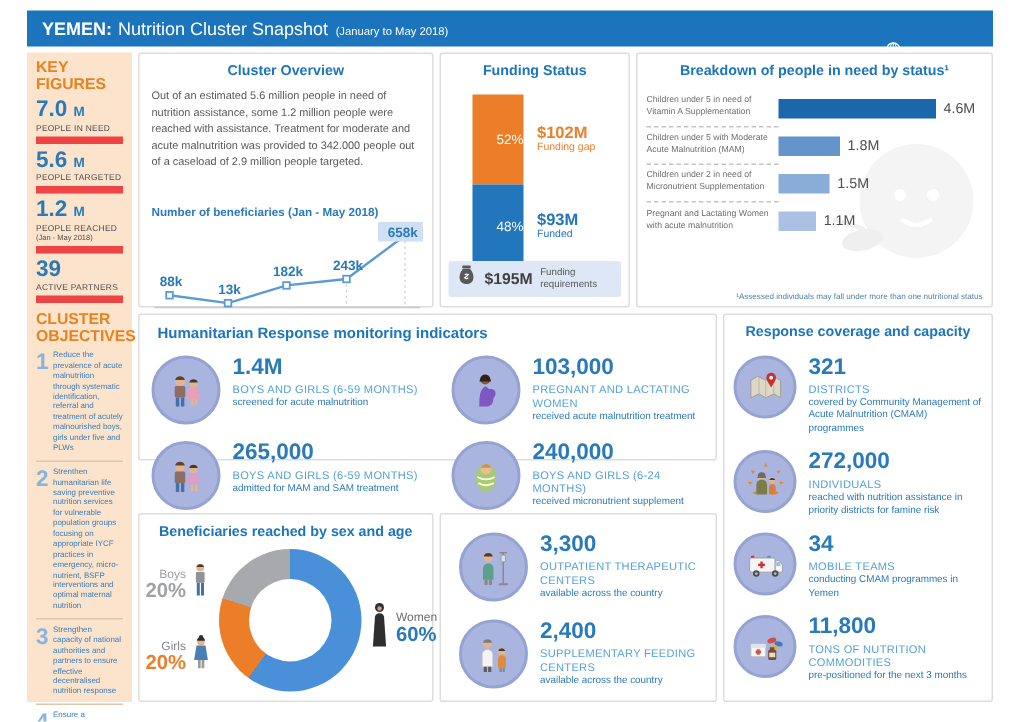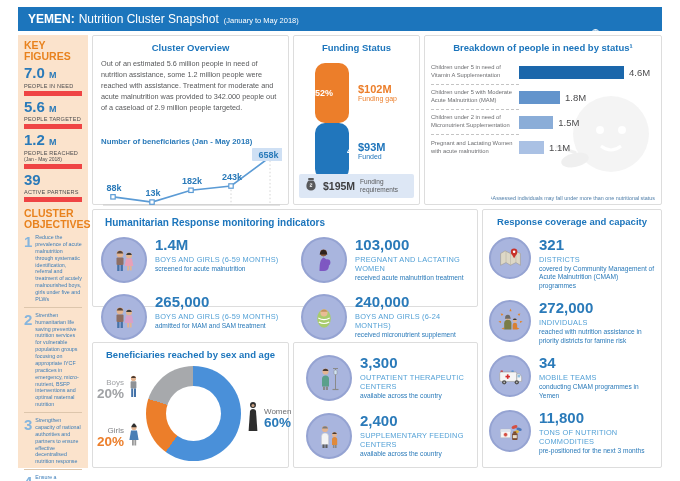--- a/index.html
+++ b/index.html
@@ -36,21 +36,21 @@
   .p-title{color:#1c75bc;font-weight:bold;font-size:9.5px;text-align:center;padding-top:6px;}
 
   
   .overview{left:92px;top:35px;width:197px;height:170px;padding:0 8px;}
   .ov-text{color:#58595b;font-size:7.3px;line-height:1.5;margin-top:6px;}
   .lc-title{color:#2a7ab9;font-size:7.8px;font-weight:bold;margin-top:23px;margin-bottom:1px;}
 
   
   .funding{left:293px;top:35px;width:127px;height:170px;}
   .fbar{position:absolute;left:21px;top:27px;width:34px;height:116px;display:flex;flex-direction:column;}
-  .fseg{display:flex;align-items:center;justify-content:flex-start;color:#fff;font-weight:bold;font-size:9px;border-radius:10px;}
+  .fseg{display:flex;align-items:center;justify-content:flex-end;color:#fff;font-weight:normal;font-size:9px;}
   .flabels{position:absolute;left:64px;top:27px;height:116px;display:flex;flex-direction:column;justify-content:space-around;}
   .famt1{color:#ec7e2a;font-weight:bold;font-size:11px;}
   .fcap1{color:#ec7e2a;font-size:7px;}
   .famt2{color:#2176bc;font-weight:bold;font-size:11px;}
   .fcap2{color:#2176bc;font-size:7px;}
   .freq{position:absolute;left:5px;right:5px;bottom:6px;height:24px;background:#dde7f5;border-radius:2px;
         display:flex;align-items:center;gap:5px;padding:0 5px;}
   .freq-amt{font-size:10.5px;font-weight:bold;color:#3f3f41;}
   .freq-lbl{font-size:6.5px;color:#58595b;line-height:1.2;width:50px;}
 

